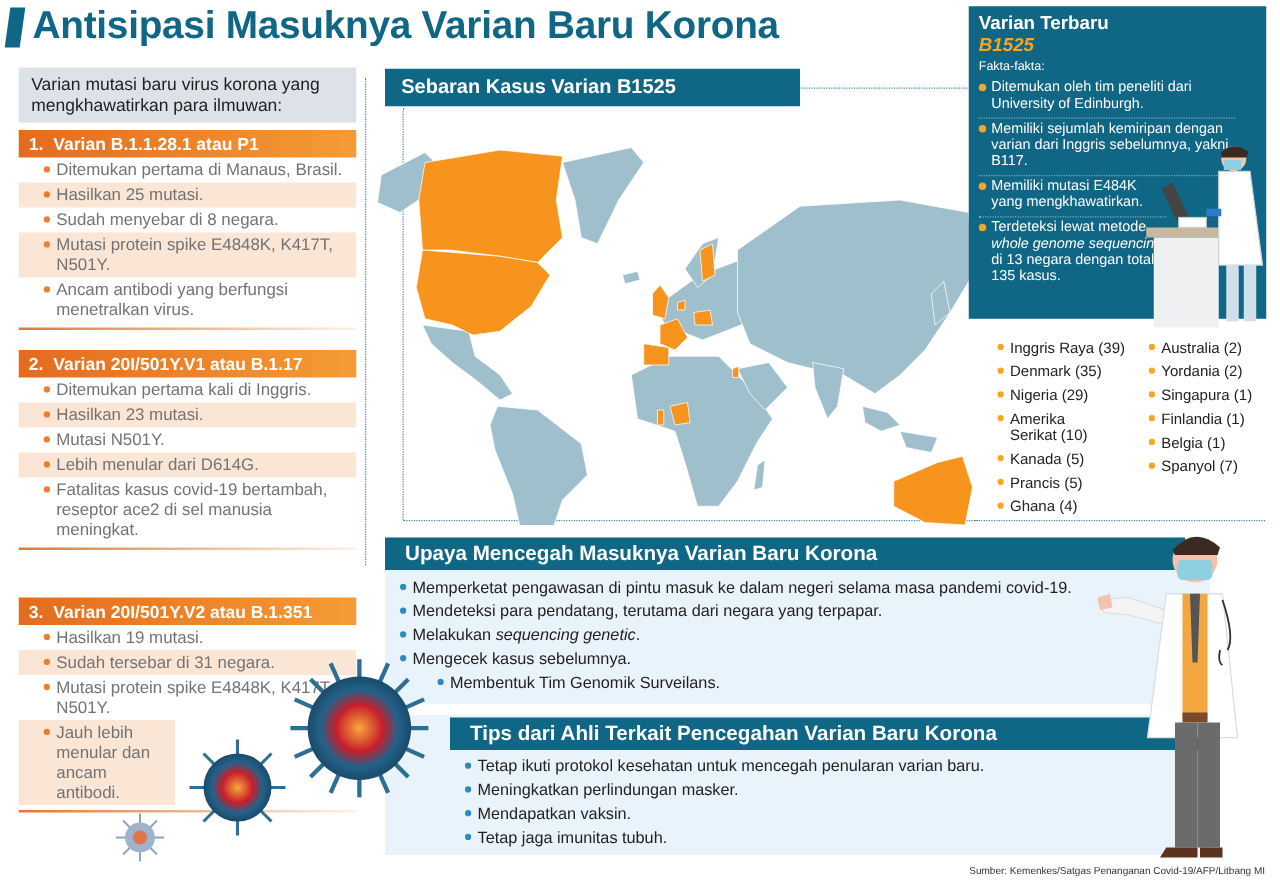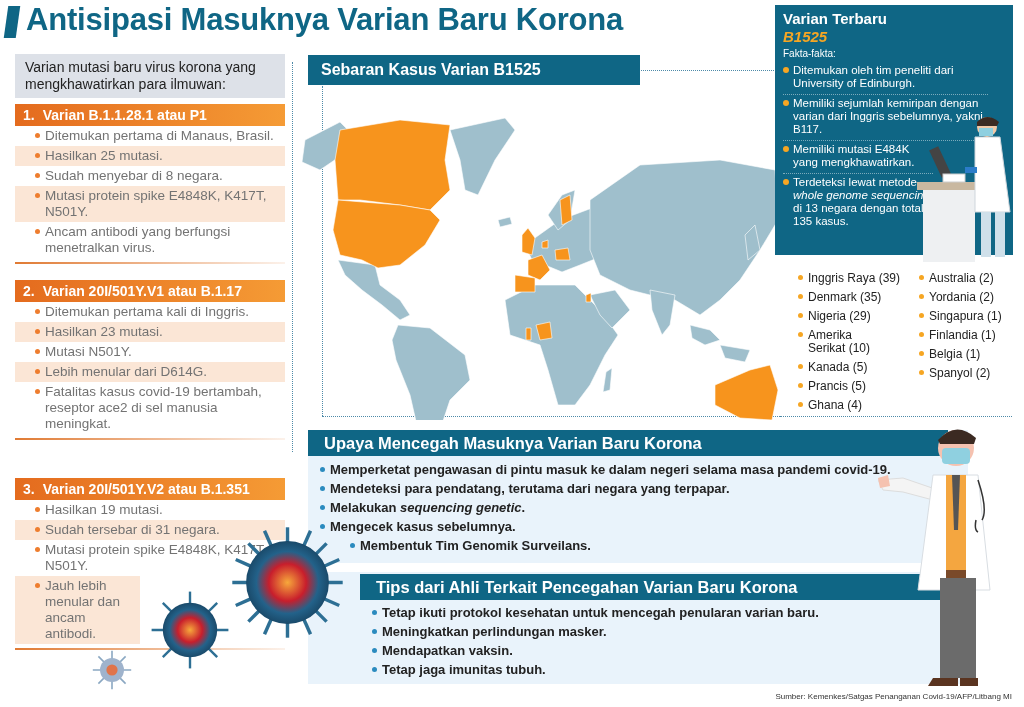--- a/index.html
+++ b/index.html
@@ -43,21 +43,21 @@
   .legend { position: absolute; left: 798px; top: 270px; width: 225px; display: flex; }
   .legend ul { list-style: none; }
   .legend .col1 { width: 121px; }
   .legend li { position: relative; font-size: 12px; line-height: 13px; padding: 2px 0 4px 10px; color: #222; }
   .legend li::before { content: ""; position: absolute; left: 0; top: 5px; width: 5px; height: 5px; border-radius: 50%; background: #f6a623; }
 
   
   .panel-bg { position: absolute; background: #e9f3fb; }
   .panel-head { position: absolute; background: #0f6685; color: #fff; font-weight: bold; font-size: 16.5px; height: 26px; line-height: 26px; padding-left: 16px; }
   .panel-list { position: absolute; list-style: none; }
-  .panel-list li { position: relative; font-size: 13px; line-height: 15px; padding: 2px 0 2px 12px; color: #222; font-weight: bold; }
+  .panel-list li { position: relative; font-size: 13px; line-height: 15px; padding: 2px 0 2px 12px; color: #222; }
   .panel-list li::before { content: ""; position: absolute; left: 2px; top: 7px; width: 5px; height: 5px; border-radius: 50%; background: #2b8bbf; }
   .panel-list li.sub { margin-left: 30px; }
   .panel-list li em { font-style: italic; text-align: center; }
 
   .source { position: absolute; right: 12px; top: 692px; font-size: 8px; color: #333; }
 
   
   .virus { position: absolute; }
 </style>
 </head>
@@ -211,21 +211,21 @@
     <li>Kanada (5)</li>
     <li>Prancis (5)</li>
     <li>Ghana (4)</li>
   </ul>
   <ul>
     <li>Australia (2)</li>
     <li>Yordania (2)</li>
     <li>Singapura (1)</li>
     <li>Finlandia (1)</li>
     <li>Belgia (1)</li>
-    <li>Spanyol (2)</li>
+    <li>Spanyol (7)</li>
   </ul>
 </div>
 
 <div class="panel-bg" style="left:308px; top:430px; width:660px; height:133px;"></div>
 <div class="panel-head" style="left:308px; top:430px; width:640px;">Upaya Mencegah Masuknya Varian Baru Korona</div>
 <ul class="panel-list" style="left:318px; top:460px; width:620px;">
   <li>Memperketat pengawasan di pintu masuk ke dalam negeri selama masa pandemi covid-19.</li>
   <li>Mendeteksi para pendatang, terutama dari negara yang terpapar.</li>
   <li><span>Melakukan</span> <em>sequencing genetic</em>.</li>
   <li>Mengecek kasus sebelumnya.</li>

